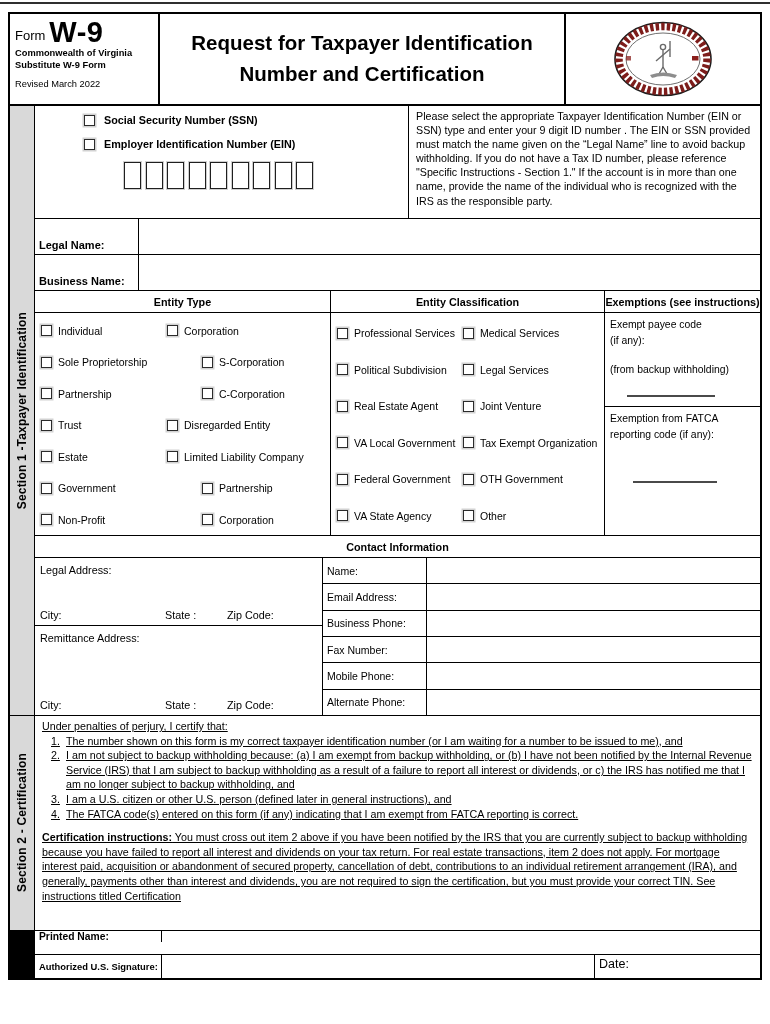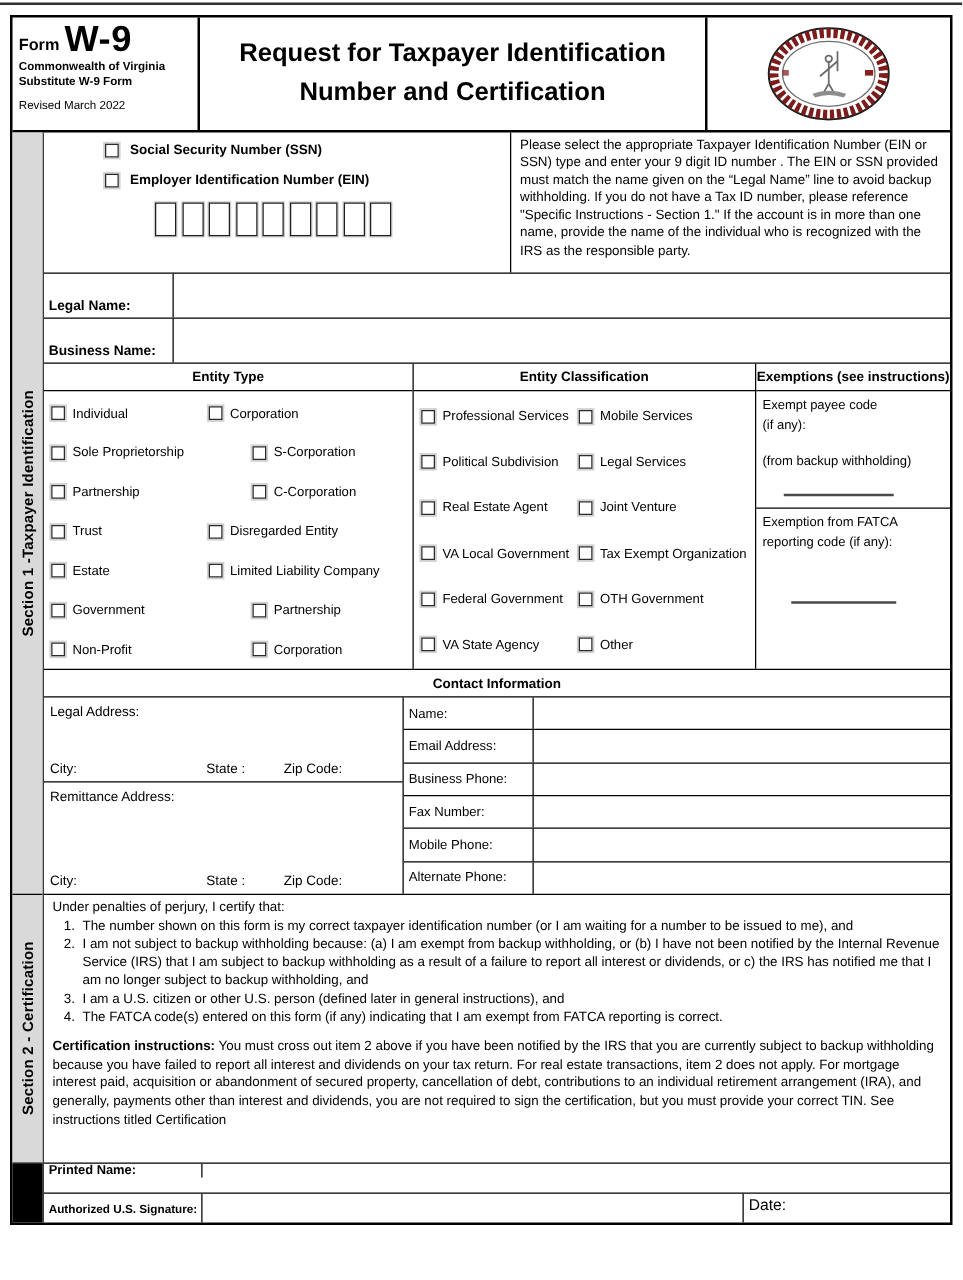--- a/index.html
+++ b/index.html
@@ -6,21 +6,21 @@
   html,body { background:#fff; }
   .page { position:relative; width:770px; height:1024px; background:#fff;
           font-family:"Liberation Sans", sans-serif; color:#000; overflow:hidden; }
   .scan-edge { position:absolute; top:2px; left:0; width:770px; height:2px; background:#2f2f2f; }
   .form { position:absolute; left:8px; top:12px; width:754px; border:2.5px solid #000; background:#fff; }
 
   
   .hdr { display:flex; height:92px; border-bottom:2px solid #000; }
   .hdr-left { width:150px; border-right:2px solid #000; padding:5px 4px 0 5px; }
   .form-word-row { display:flex; align-items:flex-end; gap:4px; }
-  .form-word { font-size:13px; padding-bottom:4px;font-weight:bold; }
+  .form-word { font-size:13px; padding-bottom:4px; }
   .form-number { font-size:29px; font-weight:700; letter-spacing:0.5px; line-height:0.95; }
   .org1 { font-weight:700; font-size:9.3px; line-height:1.3; }
   .rev { font-size:9.3px; margin-top:8px; }
   .hdr-title { flex:1; display:flex; flex-direction:column; justify-content:center; align-items:center;
                font-weight:700; font-size:20.5px; line-height:1.5; border-right:2px solid #000; }
   .hdr-seal { width:194px; display:flex; align-items:center; justify-content:center; }
 
   
   .body { display:flex; height:872px; }
   .side { width:25px; display:flex; flex-direction:column; border-right:1.5px solid #000; flex:none; }
@@ -93,21 +93,21 @@
   .in-state { width:26px; flex:none; }
   .in-zip { flex:1; }
   .w-city { width:25px; } .w-state { width:36px; } .w-zip { width:50px; }
   .contact-right { flex:1; display:flex; flex-direction:column; }
   .c-row { flex:1; display:flex; border-bottom:1.5px solid #000; }
   .c-row:last-child { border-bottom:none; }
   .c-label { width:104px; border-right:1.5px solid #000; font-size:10.5px; display:flex; align-items:center; padding-left:4px; flex:none; }
   .c-input { flex:1; }
 
   
-  .rowE { height:215px; border-bottom:1.5px solid #000; padding:3px 8px 0 7px; font-size:10.7px; line-height:14.6px; }
+  .rowE { height:215px; border-bottom:1.5px solid #000; padding:3px 8px 0 7px; font-size:10.7px; line-height:14.6px;text-decoration:underline; }
   .cert-item { display:flex; margin-left:9px; }
   .cert-num { width:15px; flex:none; }
   .cert-text { flex:1; }
   .cert-instr { margin-top:9px; }
   .cert-instr b { font-weight:700; }
 
   
   .rowF { height:47px; display:flex; flex-direction:column; }
   .sig-row { flex:1; display:flex; }
   .sr1 { border-bottom:1.5px solid #000;flex-direction:column; }
@@ -292,21 +292,21 @@
           <div class="colEC">
             <div class="colhdr">Entity Classification</div>
             <div class="ecbody">
               <div class="cbrow cbrow-ec">
                 <span class="cell-l">
                     <span class="cb"></span>
                     <span class="cbl">Professional Services</span>
                   </span>
                 <span class="cell-r">
                     <span class="cb"></span>
-                    <span class="cbl">Mobile Services</span>
+                    <span class="cbl">Medical Services</span>
                   </span>
               </div>
               <div class="cbrow cbrow-ec">
                 <span class="cell-l">
                     <span class="cb"></span>
                     <span class="cbl">Political Subdivision</span>
                   </span>
                 <span class="cell-r">
                     <span class="cb"></span>
                     <span class="cbl">Legal Services</span>

